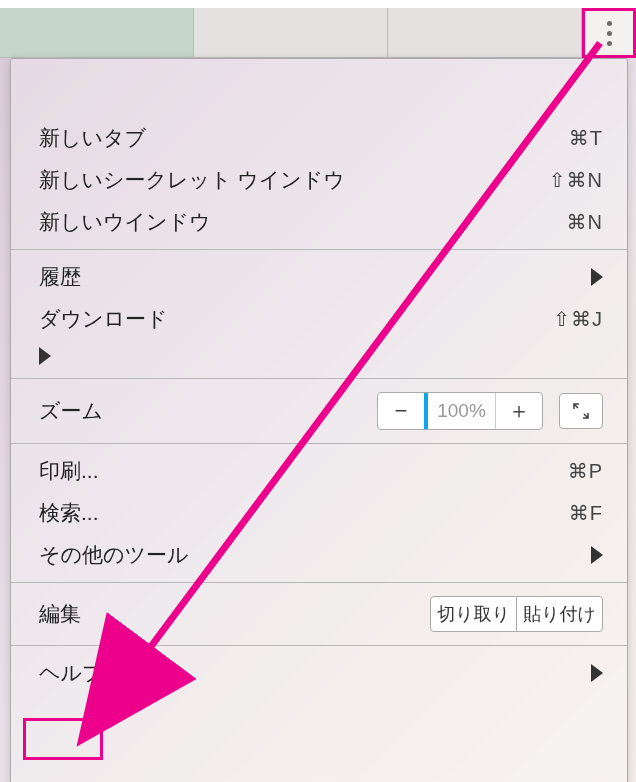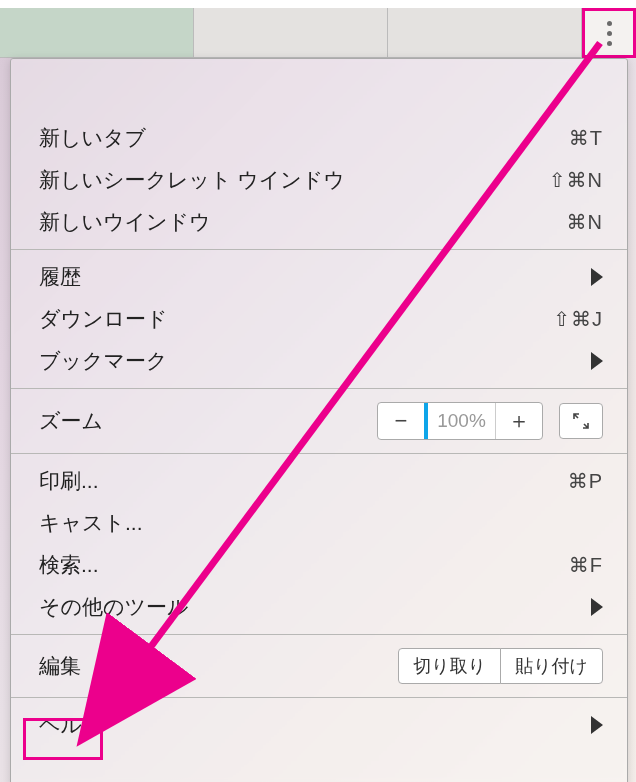--- a/index.html
+++ b/index.html
@@ -110,21 +110,21 @@
     border: 1px solid #aaa; border-radius: 4px;
     background: #fff;
     display: flex; align-items: center; justify-content: center;
   }
   .edit-btns {
     display: flex;
   }
   .edit-btns div {
     border: 1px solid #aaa;
     background: #fff;
-    padding: 5px 14px;
+    padding: 5px 6px;
     font-size: 18px;
     color: #333;
     margin-left: -1px;
   }
   .edit-btns div:first-child { border-radius: 4px 0 0 4px; margin-left: 0; }
   .edit-btns div:last-child { border-radius: 0 4px 4px 0; }
 
   .highlight-settings {
     position: absolute;
     border: 3px solid #ec008c;
@@ -180,21 +180,20 @@
 
     <div class="row">
       <span class="label">履歴</span>
       <span class="arrow-right"></span>
     </div>
     <div class="row">
       <span class="label">ダウンロード</span>
       <span class="shortcut">⇧⌘J</span>
     </div>
     <div class="row">
-      <span class="label">ブックマーク</span>
       <span class="arrow-right"></span>
     </div>
 
     <div class="sep"></div>
 
     <div class="row">
       <span class="label">ズーム</span>
       <div class="zoom-group">
         <div class="zoom-ctrls">
           <div class="minus">−</div>
@@ -210,23 +209,20 @@
       </div>
     </div>
 
     <div class="sep"></div>
 
     <div class="row">
       <span class="label">印刷...</span>
       <span class="shortcut">⌘P</span>
     </div>
     <div class="row">
-      <span class="label">キャスト...</span>
-    </div>
-    <div class="row">
       <span class="label">検索...</span>
       <span class="shortcut">⌘F</span>
     </div>
     <div class="row">
       <span class="label">その他のツール</span>
       <span class="arrow-right"></span>
     </div>
 
     <div class="sep"></div>
 

